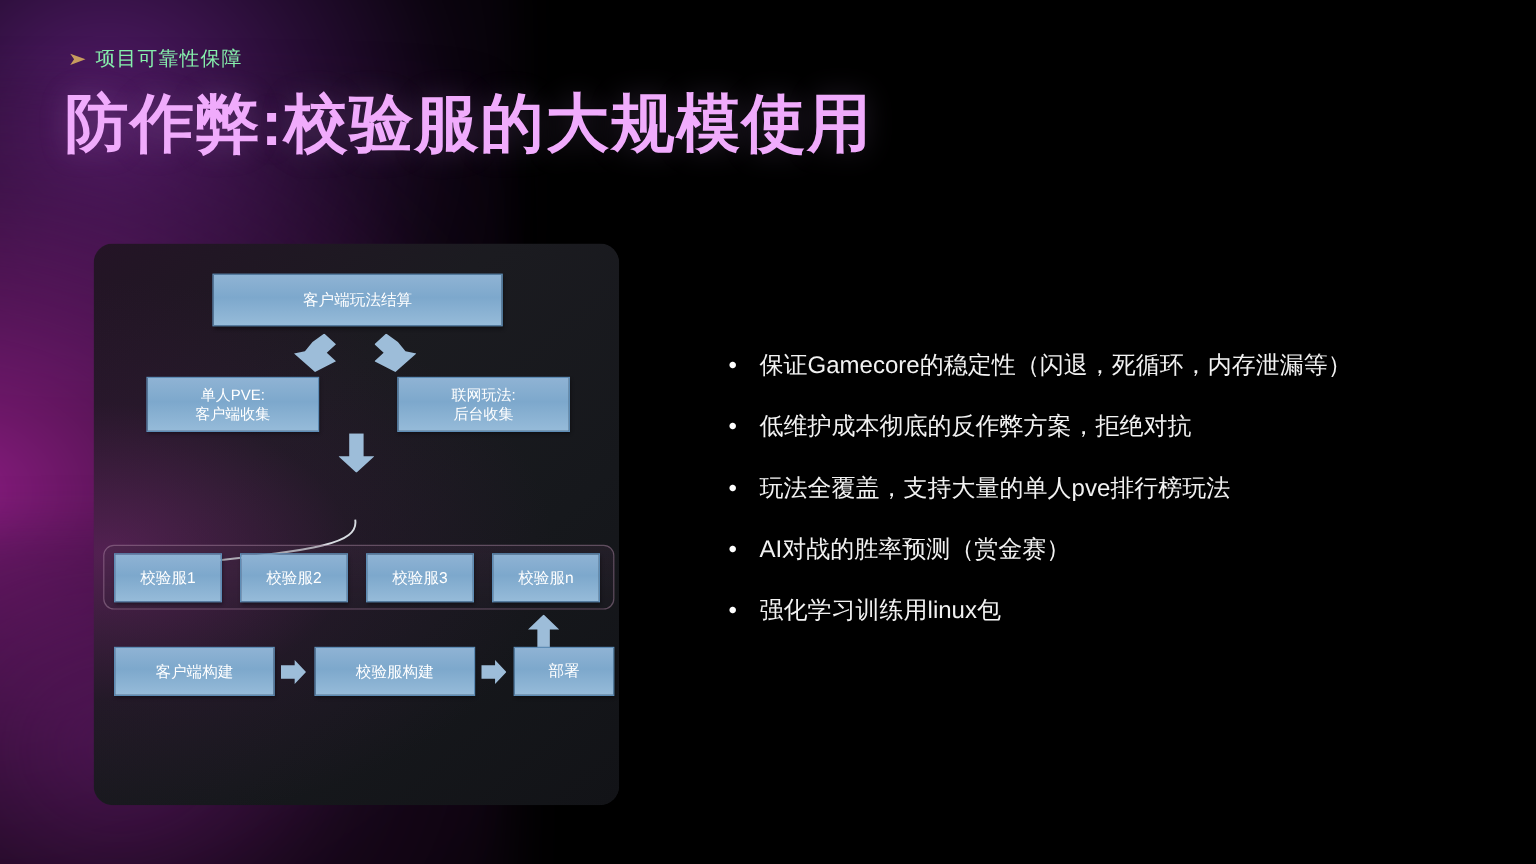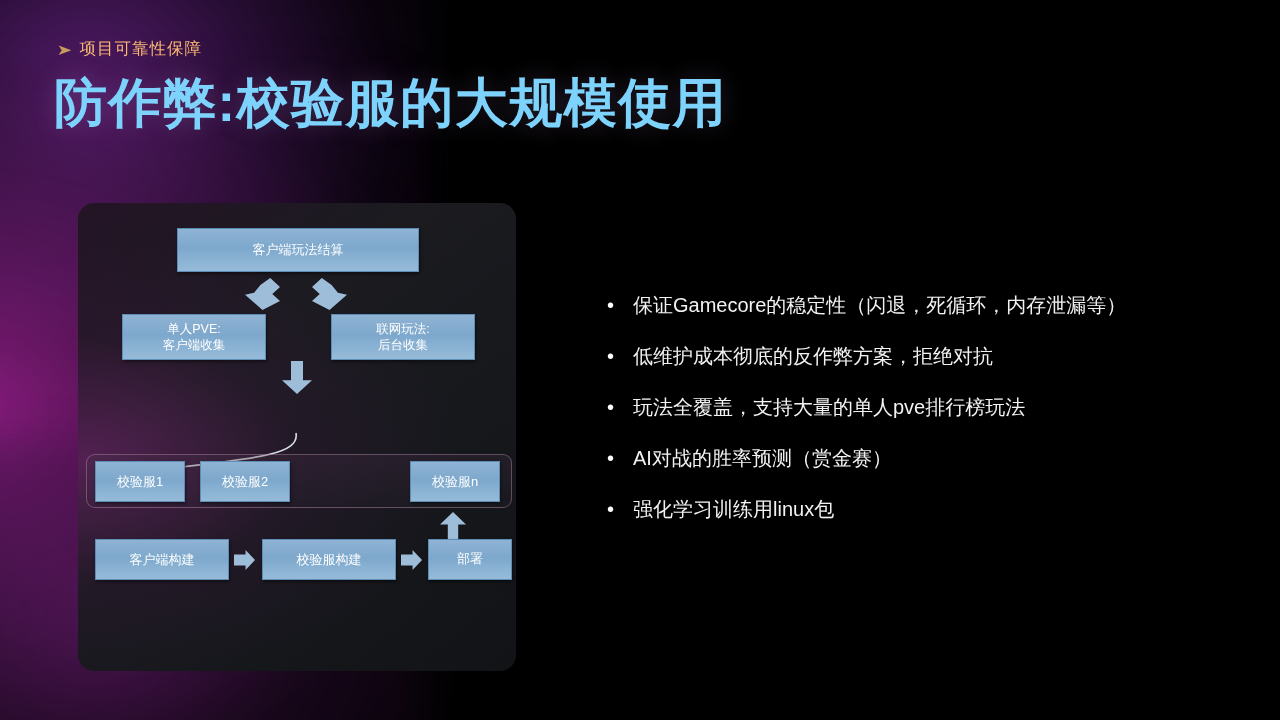--- a/index.html
+++ b/index.html
@@ -71,31 +71,31 @@
   }
   .eyebrow-arrow {
     font-size: 15px;
     line-height: 1;
     color: #c79c5e;
     transform: scaleX(1.25);
   }
   .eyebrow-text {
     font-size: 16.5px;
     letter-spacing: 1px;
-    color: #fdba74;
+    color: #86efac;
     white-space: nowrap;
   }
   .title {
     position: absolute;
     left: 54px;
     top: 68px;
     font-size: 53px;
     font-weight: 700;
     letter-spacing: 1.5px;
-    color: #7dd3fc;
+    color: #f0abfc;
     white-space: nowrap;
     z-index: 5;
     text-shadow: 0 0 24px rgba(200, 160, 230, 0.22);
   }
 
   
   .diagram-panel {
     position: absolute;
     left: 78px;
     top: 203px;
@@ -220,20 +220,21 @@
 
     <svg class="curve-svg" style="left:0; top:228px; width:438px; height:52px;">
       <path d="M 218 2 C 222 26, 170 28, 50 42" fill="none" stroke="#d8dde2" stroke-width="1.6"></path>
       <path d="M 42 45 L 58 37 L 56 48 Z" fill="#b9c8d4" stroke="#d8dde2" stroke-width="1"></path>
     </svg>
 
     <div class="group-box" style="left:8px; top:251px; width:424px; height:52px;"></div>
 
     <div class="node" style="left:17px; top:258px; width:88px; height:39px;">校验服1</div>
     <div class="node" style="left:122px; top:258px; width:88px; height:39px;">校验服2</div>
+    <div class="node" style="left:227px; top:258px; width:88px; height:39px;">校验服3</div>
     <div class="node" style="left:332px; top:258px; width:88px; height:39px;">校验服n</div>
 
     <div class="blk-arrow arrow-up" style="left:362px; top:309px; width:26px; height:28px;"></div>
 
     <div class="node" style="left:17px; top:336px; width:132px; height:39px;">客户端构建</div>
     <div class="blk-arrow arrow-right" style="left:156px; top:347px; width:21px; height:20px;"></div>
     <div class="node" style="left:184px; top:336px; width:132px; height:39px;">校验服构建</div>
     <div class="blk-arrow arrow-right" style="left:323px; top:347px; width:21px; height:20px;"></div>
     <div class="node" style="left:350px; top:336px; width:82px; height:39px;font-family:Liberation Mono, monospace;">部署</div>
   </div>

